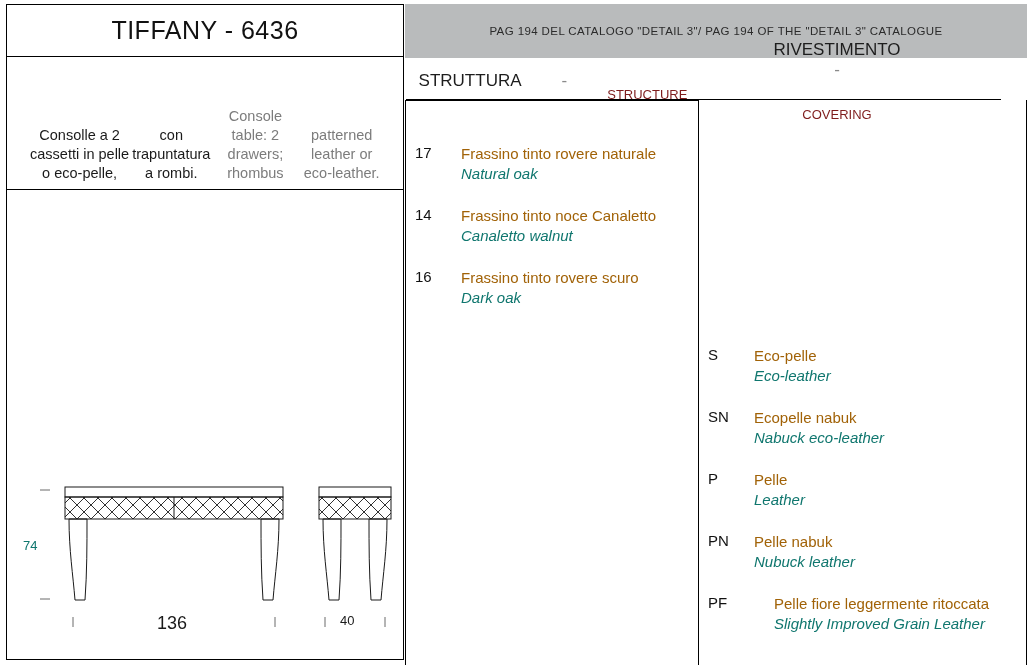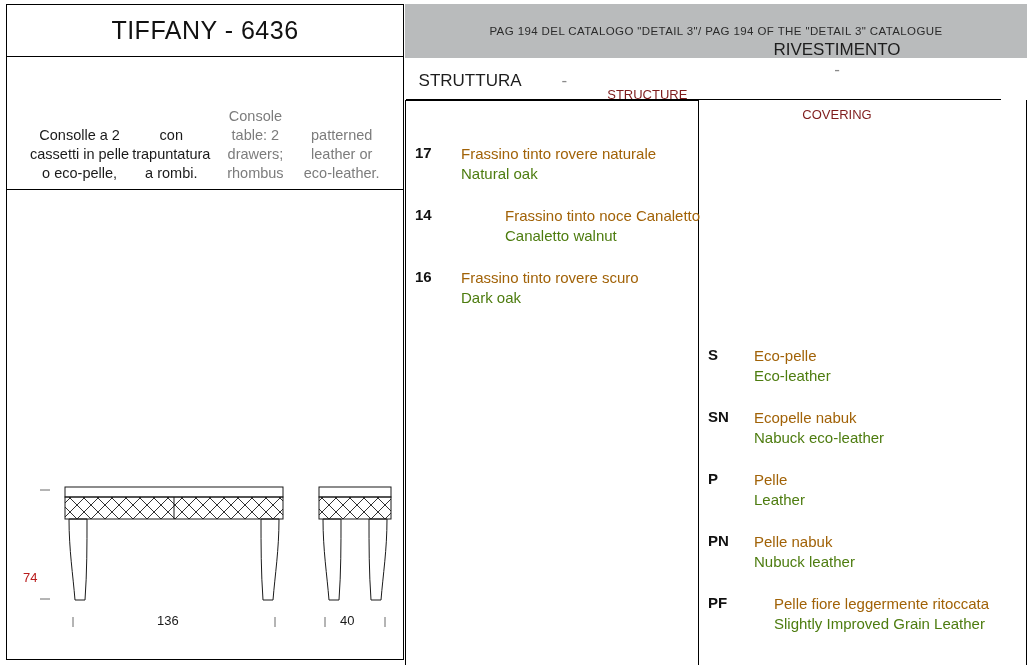--- a/index.html
+++ b/index.html
@@ -131,36 +131,37 @@
     box-sizing: border-box;
   }
 
   .opt-row {
     position: absolute;
     display: flex;
     align-items: flex-start;
   }
   .opt-code {
     font-size: 15px;
-    font-weight: bold;
+    font-weight: normal;
     color: #111;
     width: 46px;
     flex: 0 0 46px;
   }
   .opt-text .t-it {
     font-size: 15px;
     color: #a16207;
     line-height: 20px;
     white-space: nowrap;
   }
   .opt-text .t-en {
     font-size: 15px;
-    color: #4d7c0f;
+    color: #0f766e;
     line-height: 20px;
     white-space: nowrap;
+    font-style: italic;
   }
 </style>
 </head>
 <body>
 
 <div class="sheet">
 
   <div class="left-col">
 
     <div class="title-box">
@@ -210,22 +211,22 @@
           <line x1="66" y1="427" x2="66" y2="437" stroke="#6b6b6b" stroke-width="1"></line>
           <line x1="268" y1="427" x2="268" y2="437" stroke="#6b6b6b" stroke-width="1"></line>
         </g>
 
         <g>
           <line x1="318" y1="427" x2="318" y2="437" stroke="#6b6b6b" stroke-width="1"></line>
           <line x1="378" y1="427" x2="378" y2="437" stroke="#6b6b6b" stroke-width="1"></line>
         </g>
       </svg>
 
-      <div style="position:absolute; left:16px; top:348px; font-size:13px; color:#b91c1c;margin-top:32px;">74</div>
-      <div style="position:absolute; left:150px; top:423px; font-size:13px; color:#1a1a1a;text-align:right;">136</div>
+      <div style="position:absolute; left:16px; top:348px; font-size:13px; color:#0f766e;">74</div>
+      <div style="position:absolute; left:150px; top:423px; font-size:18px; color:#1a1a1a;text-align:right;">136</div>
       <div style="position:absolute; left:333px; top:423px; font-size:13px; color:#1a1a1a;">40</div>
     </div>
   </div>
 
   <div class="pag-bar">
     <div class="pag-text">PAG 194 DEL CATALOGO "DETAIL 3"/  PAG 194 OF THE "DETAIL 3" CATALOGUE</div>
   </div>
 
   <div class="col-head" id="struct-head">
     <span class="h-it">STRUTTURA</span>
@@ -241,21 +242,21 @@
 
   <div class="struct-panel">
     <div class="opt-row" style="left:9px; top:43px;">
       <div class="opt-code">17</div>
       <div class="opt-text">
         <div class="t-it">Frassino tinto rovere naturale</div>
         <div class="t-en">Natural oak</div>
       </div>
     </div>
 
-    <div class="opt-row" style="left:9px; top:105px;gap:44px;">
+    <div class="opt-row" style="left:9px; top:105px;">
       <div class="opt-code">14</div>
       <div class="opt-text">
         <div class="t-it">Frassino tinto noce Canaletto</div>
         <div class="t-en">Canaletto walnut</div>
       </div>
     </div>
 
     <div class="opt-row" style="left:9px; top:167px;">
       <div class="opt-code">16</div>
       <div class="opt-text">

